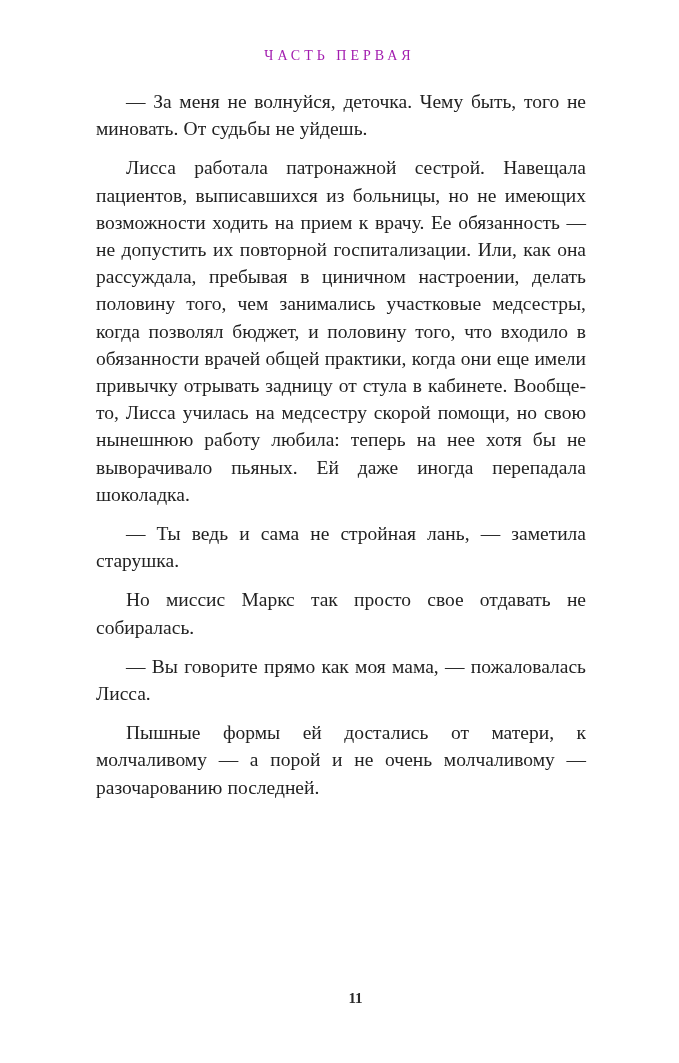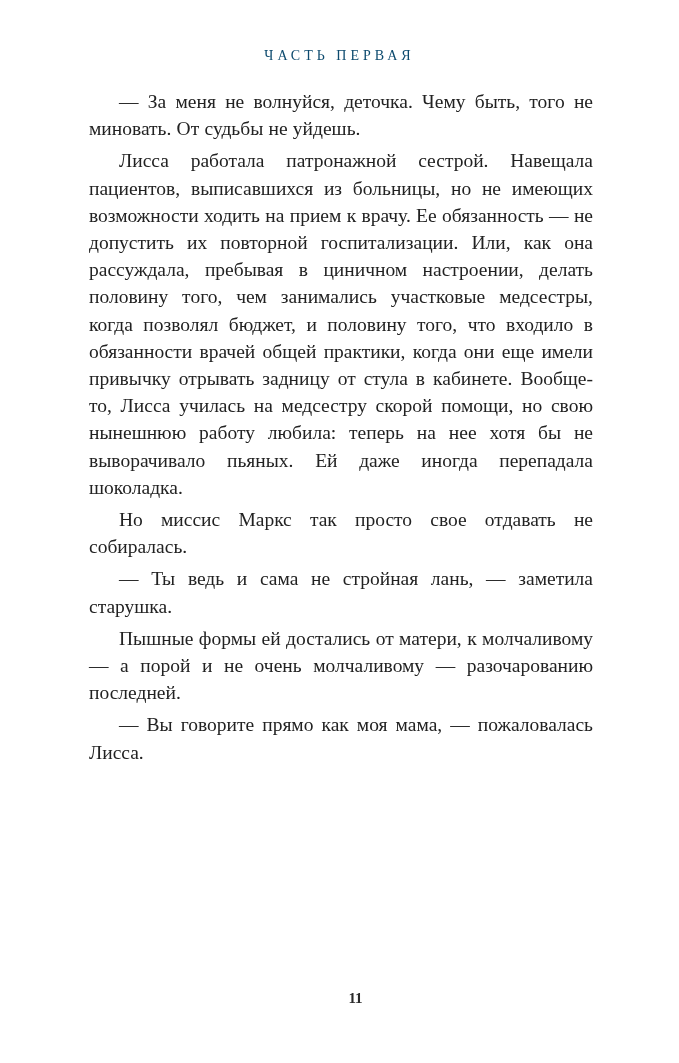--- a/index.html
+++ b/index.html
@@ -15,35 +15,35 @@
     font-family: "Liberation Serif", serif;
     color: #222222;
     box-sizing: border-box;
     overflow: hidden;
   }
   .chapter-header {
     padding-top: 48px;
     text-align: center;
     font-size: 14px;
     letter-spacing: 4px;
-    color: #0c4a6e;
+    color: #a21caf;
     font-weight: normal;
   }
   .body-text {
     margin-top: 24px;
     padding: 0 81px 0 84px;
     font-size: 19.5px;
     line-height: 27.2px;
     text-align: justify;
     hyphens: auto;
     -webkit-hyphens: auto;
     word-spacing: 0.02em;
   }
   .body-text p {
-    margin: 5px;
+    margin: 12px;
     text-indent: 30px;
   }
   .page-number {
     position: absolute;
     bottom: 56px;
     left: 16px;
     width: 100%;
     text-align: center;
     font-size: 15px;
     font-weight: bold;
@@ -52,20 +52,20 @@
 </style>
 </head>
 <body>
 
 <div class="book-page">
   <div class="chapter-header">ЧАСТЬ ПЕРВАЯ</div>
 
   <div class="body-text">
       <p>— За меня не волнуйся, деточка. Чему быть, того не миновать. От судьбы не уйдешь.</p>
       <p>Лисса работала патронажной сестрой. Навещала пациентов, выписавшихся из больницы, но не имеющих возможности ходить на прием к врачу. Ее обязанность — не допустить их повторной госпитализации. Или, как она рассуждала, пребывая в циничном настроении, делать половину того, чем занимались участковые медсестры, когда позволял бюджет, и половину того, что входило в обязанности врачей общей практики, когда они еще имели привычку отрывать задницу от стула в кабинете. Вообще-то, Лисса училась на медсестру скорой помощи, но свою нынешнюю работу любила: теперь на нее хотя бы не выворачивало пьяных. Ей даже иногда перепадала шоколадка.</p>
+      <p>— Ты ведь и сама не стройная лань, — заметила старушка.</p>
       <p>Но миссис Маркс так просто свое отдавать не собиралась.</p>
-      <p>— Ты ведь и сама не стройная лань, — заметила старушка.</p>
+      <p>— Вы говорите прямо как моя мама, — пожаловалась Лисса.</p>
       <p>Пышные формы ей достались от матери, к молчаливому — а порой и не очень молчаливому — разочарованию последней.</p>
-      <p>— Вы говорите прямо как моя мама, — пожаловалась Лисса.</p>
     </div>
 
   <div class="page-number">11</div>
 </div>
 
 </body></html>

